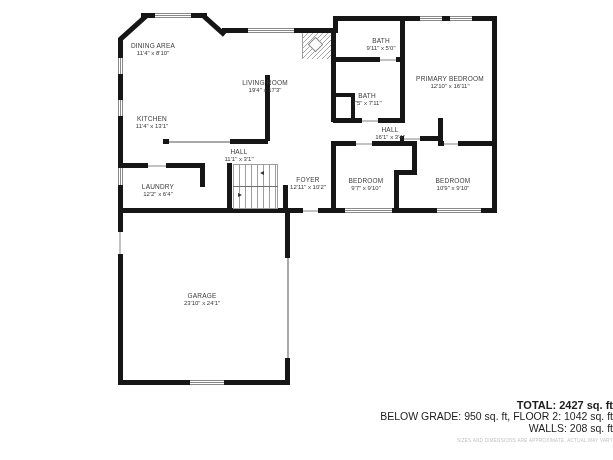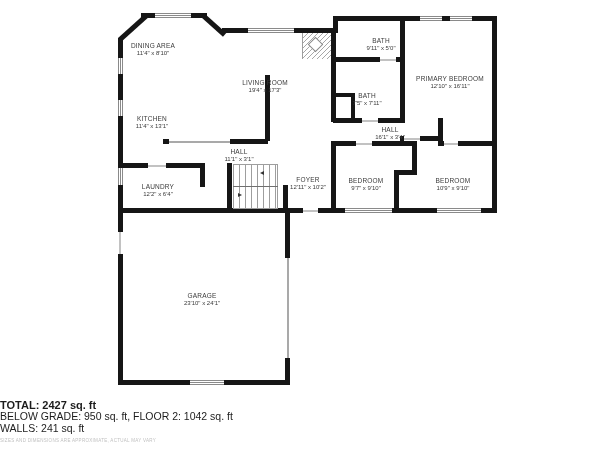--- a/index.html
+++ b/index.html
@@ -16,21 +16,21 @@
   .rn{display:block;font-size:6.5px;letter-spacing:.2px;line-height:8px;}
   .rd{display:block;font-size:6px;line-height:7px;}
   .stairs{position:absolute;left:233px;top:164px;width:45px;height:45px;box-sizing:border-box;border:1px solid #9e9e9e;
           background:repeating-linear-gradient(90deg,#fff 0 5px,#9e9e9e 5px 6px);}
   .stairmid{position:absolute;left:233px;top:186px;width:45px;height:1px;background:#6f6f6f;}
   .hatch{position:absolute;left:302px;top:33px;width:29px;height:26px;box-sizing:border-box;border-left:1px solid #9e9e9e;
          background:repeating-linear-gradient(-45deg,#fff 0 2.5px,#a7a7a7 2.5px 3.5px);}
   .diamond{position:absolute;left:310px;top:39px;width:9px;height:9px;background:#fff;border:1px solid #8a8a8a;transform:rotate(45deg);}
   .arr{position:absolute;width:0;height:0;border-top:2.5px solid transparent;border-bottom:2.5px solid transparent;border-left:4px solid #333;}
   .diag{position:absolute;background:#161616;transform-origin:0 0;}
-  .summary{position:absolute;left:0;top:399px;width:613px;text-align:left;color:#1c1c1c;}
+  .summary{position:absolute;left:0;top:399px;width:613px;text-align:right;color:#1c1c1c;}
   .total{font-size:11px;font-weight:bold;line-height:12px;}
   .sline{font-size:10.5px;line-height:11.5px;}
   .disclaimer{margin-top:4px;font-size:4.5px;letter-spacing:.3px;color:#bfbfbf;}
 </style>
 </head>
 <body>
 
 <div id="plan">
 
   <div class="w" style="left:118px;top:38px;width:5px;height:175px;"></div>
@@ -164,17 +164,17 @@
     <span class="rd">10'9" x 9'10"</span>
   </div>
   <div class="room-label" style="left:167px;top:292px;width:70px;">
     <span class="rn">GARAGE</span>
     <span class="rd">23'10" x 24'1"</span>
   </div>
 
   <div class="summary">
     <div class="total">TOTAL: 2427 sq. ft</div>
     <div class="sline">BELOW GRADE: 950 sq. ft, FLOOR 2: 1042 sq. ft</div>
-    <div class="sline">WALLS: 241 sq. ft</div>
+    <div class="sline">WALLS: 208 sq. ft</div>
     <div class="disclaimer">SIZES AND DIMENSIONS ARE APPROXIMATE, ACTUAL MAY VARY</div>
   </div>
 
 </div>
 
 </body></html>

